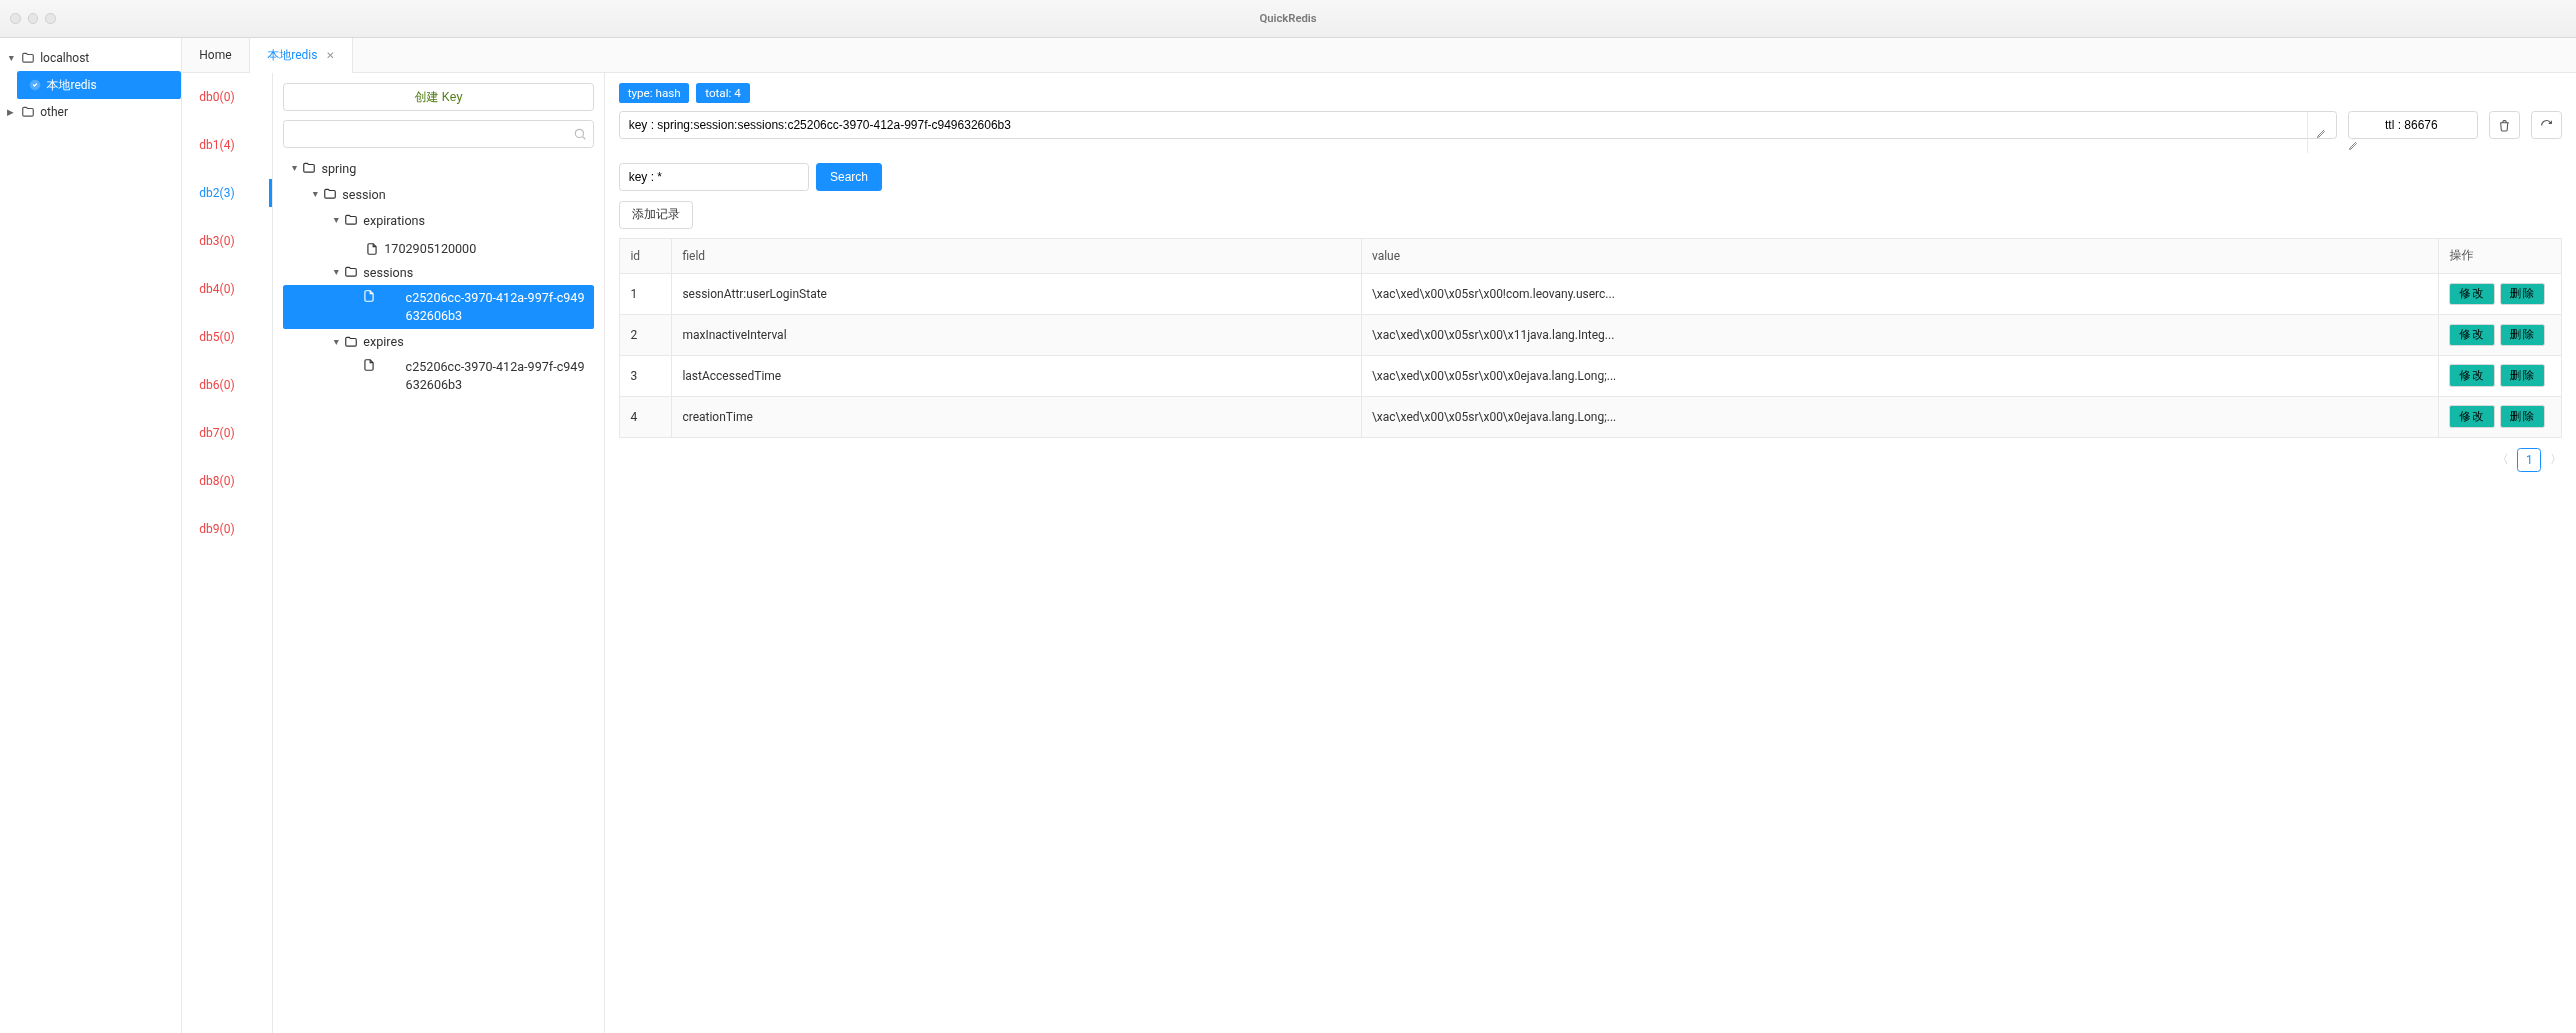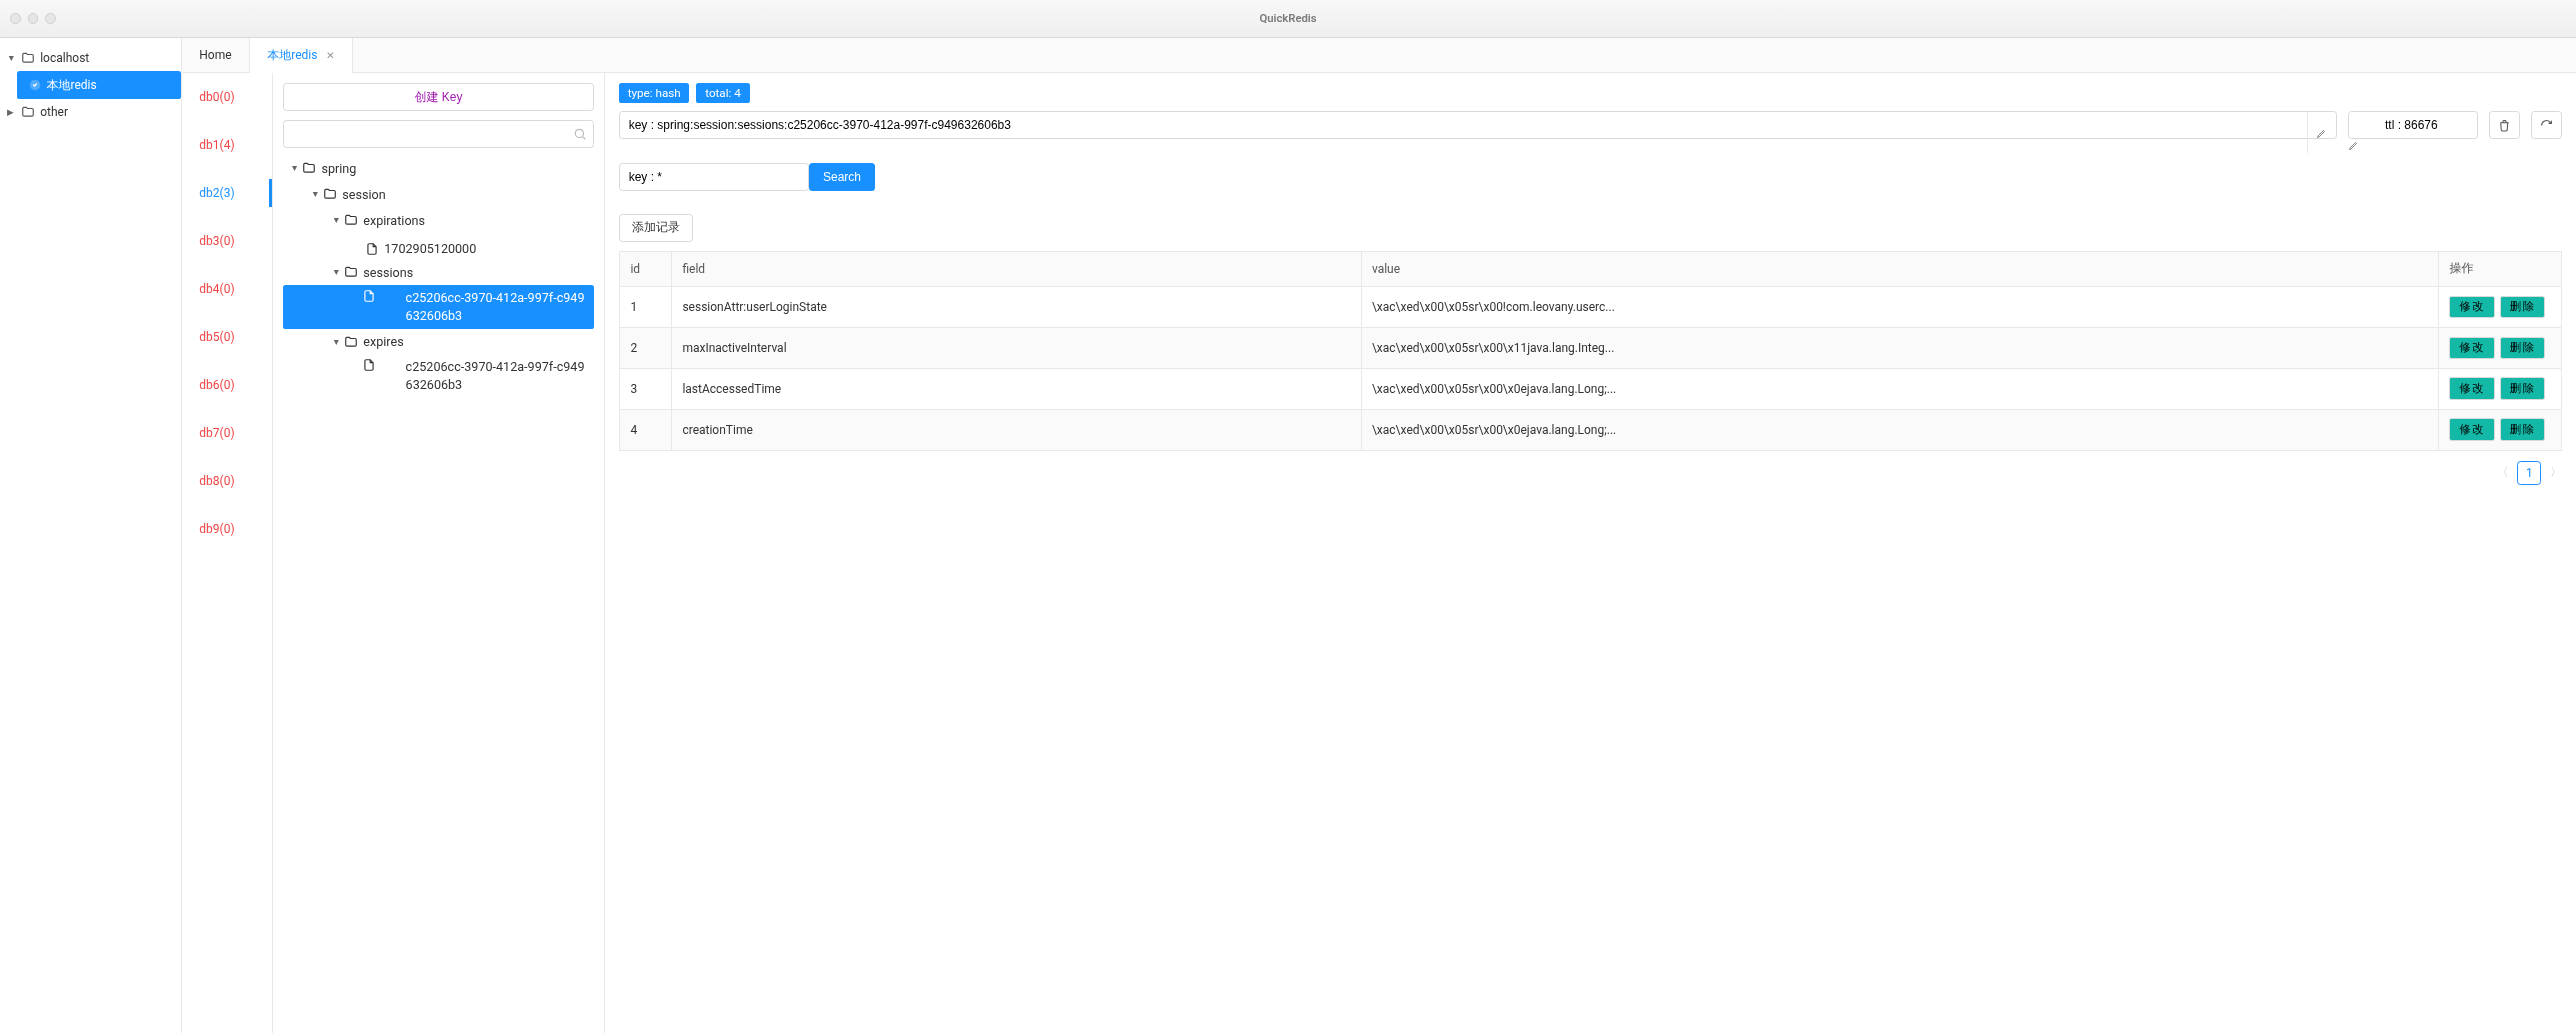--- a/index.html
+++ b/index.html
@@ -36,21 +36,21 @@
   .content { flex:1; display: flex; overflow: hidden; }
 
   
   .db-list { width: 91px; border-right: 0.9px solid #e8e8e8; }
   .db-item { height: 48px; display: flex; align-items: center; padding-left: 17.3px; cursor: pointer; color: #ef4444; position: relative; }
   .db-item.active { color: #1890ff; }
   .db-item.active::after { content:""; position:absolute; right:0; top:10.4px; bottom:10.4px; width:2.6px; background:#1890ff; }
 
   
   .key-panel { width: 332px; padding: 10.4px; border-right: 0.9px solid #e8e8e8; display: flex; flex-direction: column; }
-  .create-btn { height: 28px; border:0.9px solid #d9d9d9; border-radius:3.5px; background:#fff; cursor:pointer; font-size:12px; color:#a21caf; margin-bottom:8.7px; }
+  .create-btn { height: 28px; border:0.9px solid #d9d9d9; border-radius:3.5px; background:#fff; cursor:pointer; font-size:12px; color:#4d7c0f; margin-bottom:8.7px; }
   .search-box { position:relative; margin-bottom:7px; }
   .search-box input { width:100%; height:28px; border:0.9px solid #d9d9d9; border-radius:3.5px; padding:0 28px 0 8.7px; font-size:12px; }
   .search-box .si { position:absolute; right:7px; top:7px; color:#bbb; }
   .tree { flex:1; overflow:auto; font-size:12.6px; }
   .tree-node { display:flex; align-items:center; min-height:26px; cursor:pointer; padding:3.5px 5.2px; border-radius:2.6px; }
   .tree-node .caret { width:12px; font-size:8.7px; color:#666; text-align:center; }
   .tree-node .ico { margin:0 5.2px 0 1.7px; display:flex; }
   .tree-node.selected { background:#1890ff; color:#fff; }
   .tree-node.selected svg { stroke:#fff; }
   .tree-node.wrap { align-items:flex-start; }
@@ -66,21 +66,21 @@
   .badge { background:#1890ff; color:#fff; padding:2.6px 8.7px; border-radius:2.6px; font-size:11.7px; }
   .row-line { display:flex; gap:11px; margin-bottom:8.7px; }
   .inline-input { height:28px; border:0.9px solid #d9d9d9; border-radius:3.5px; padding:0 8.7px; font-size:12px; background:#fff; }
   .ikey { flex:1; min-width:0; }
   .input-with-btn { position: relative; flex:1; }
   .input-with-btn input { width:100%; }
   .input-with-btn .edit-icon { position:absolute; right:0.9px; top:0.9px; bottom:0.9px; width:29px; display:flex; align-items:center; justify-content:center; border-left:0.9px solid #e8e8e8; color:#888; cursor:pointer; }
   .ttl-wrap { width:130px; position:relative; }
   .ttl-wrap input { width:100%;padding-left:36px; }
   .sq-btn { width:31px; height:28px; border:0.9px solid #d9d9d9; border-radius:3.5px; background:#fff; display:flex; align-items:center; justify-content:center; cursor:pointer; color:#555; }
-  .filter-line { display:flex; margin-bottom:23px; align-items:center; }
+  .filter-line { display:flex; gap:7px; margin-bottom:10px; align-items:center; }
   .filter-line input { width:190px; }
   .primary-btn { height:28px; padding:0 14px; border:none; border-radius:3.5px; background:#1890ff; color:#fff; cursor:pointer; font-size:12px; }
   .ghost-btn { height:28px; padding:0 12px; border:0.9px solid #d9d9d9; border-radius:3.5px; background:#fff; cursor:pointer; font-size:12px; color:#333; }
 
   table.data { width:100%; border-collapse: collapse; border:0.9px solid #e8e8e8; }
   table.data th, table.data td { border:0.9px solid #e8e8e8; padding:8.7px 10.4px; text-align:left; font-weight: normal; }
   table.data th { background:#fafafa; color:#555; }
   table.data tbody tr:nth-child(even) td { background:#fafafa; }
   table.data .ops { white-space:nowrap; width:1%; }
   table.data .ops button { height:22.5px; padding:0 8.7px; border:0.9px solid #d9d9d9; border-radius:2.6px; background:#14b8a6; cursor:pointer; font-size:11.3px; margin-right:5.2px; letter-spacing:1.7px; }

